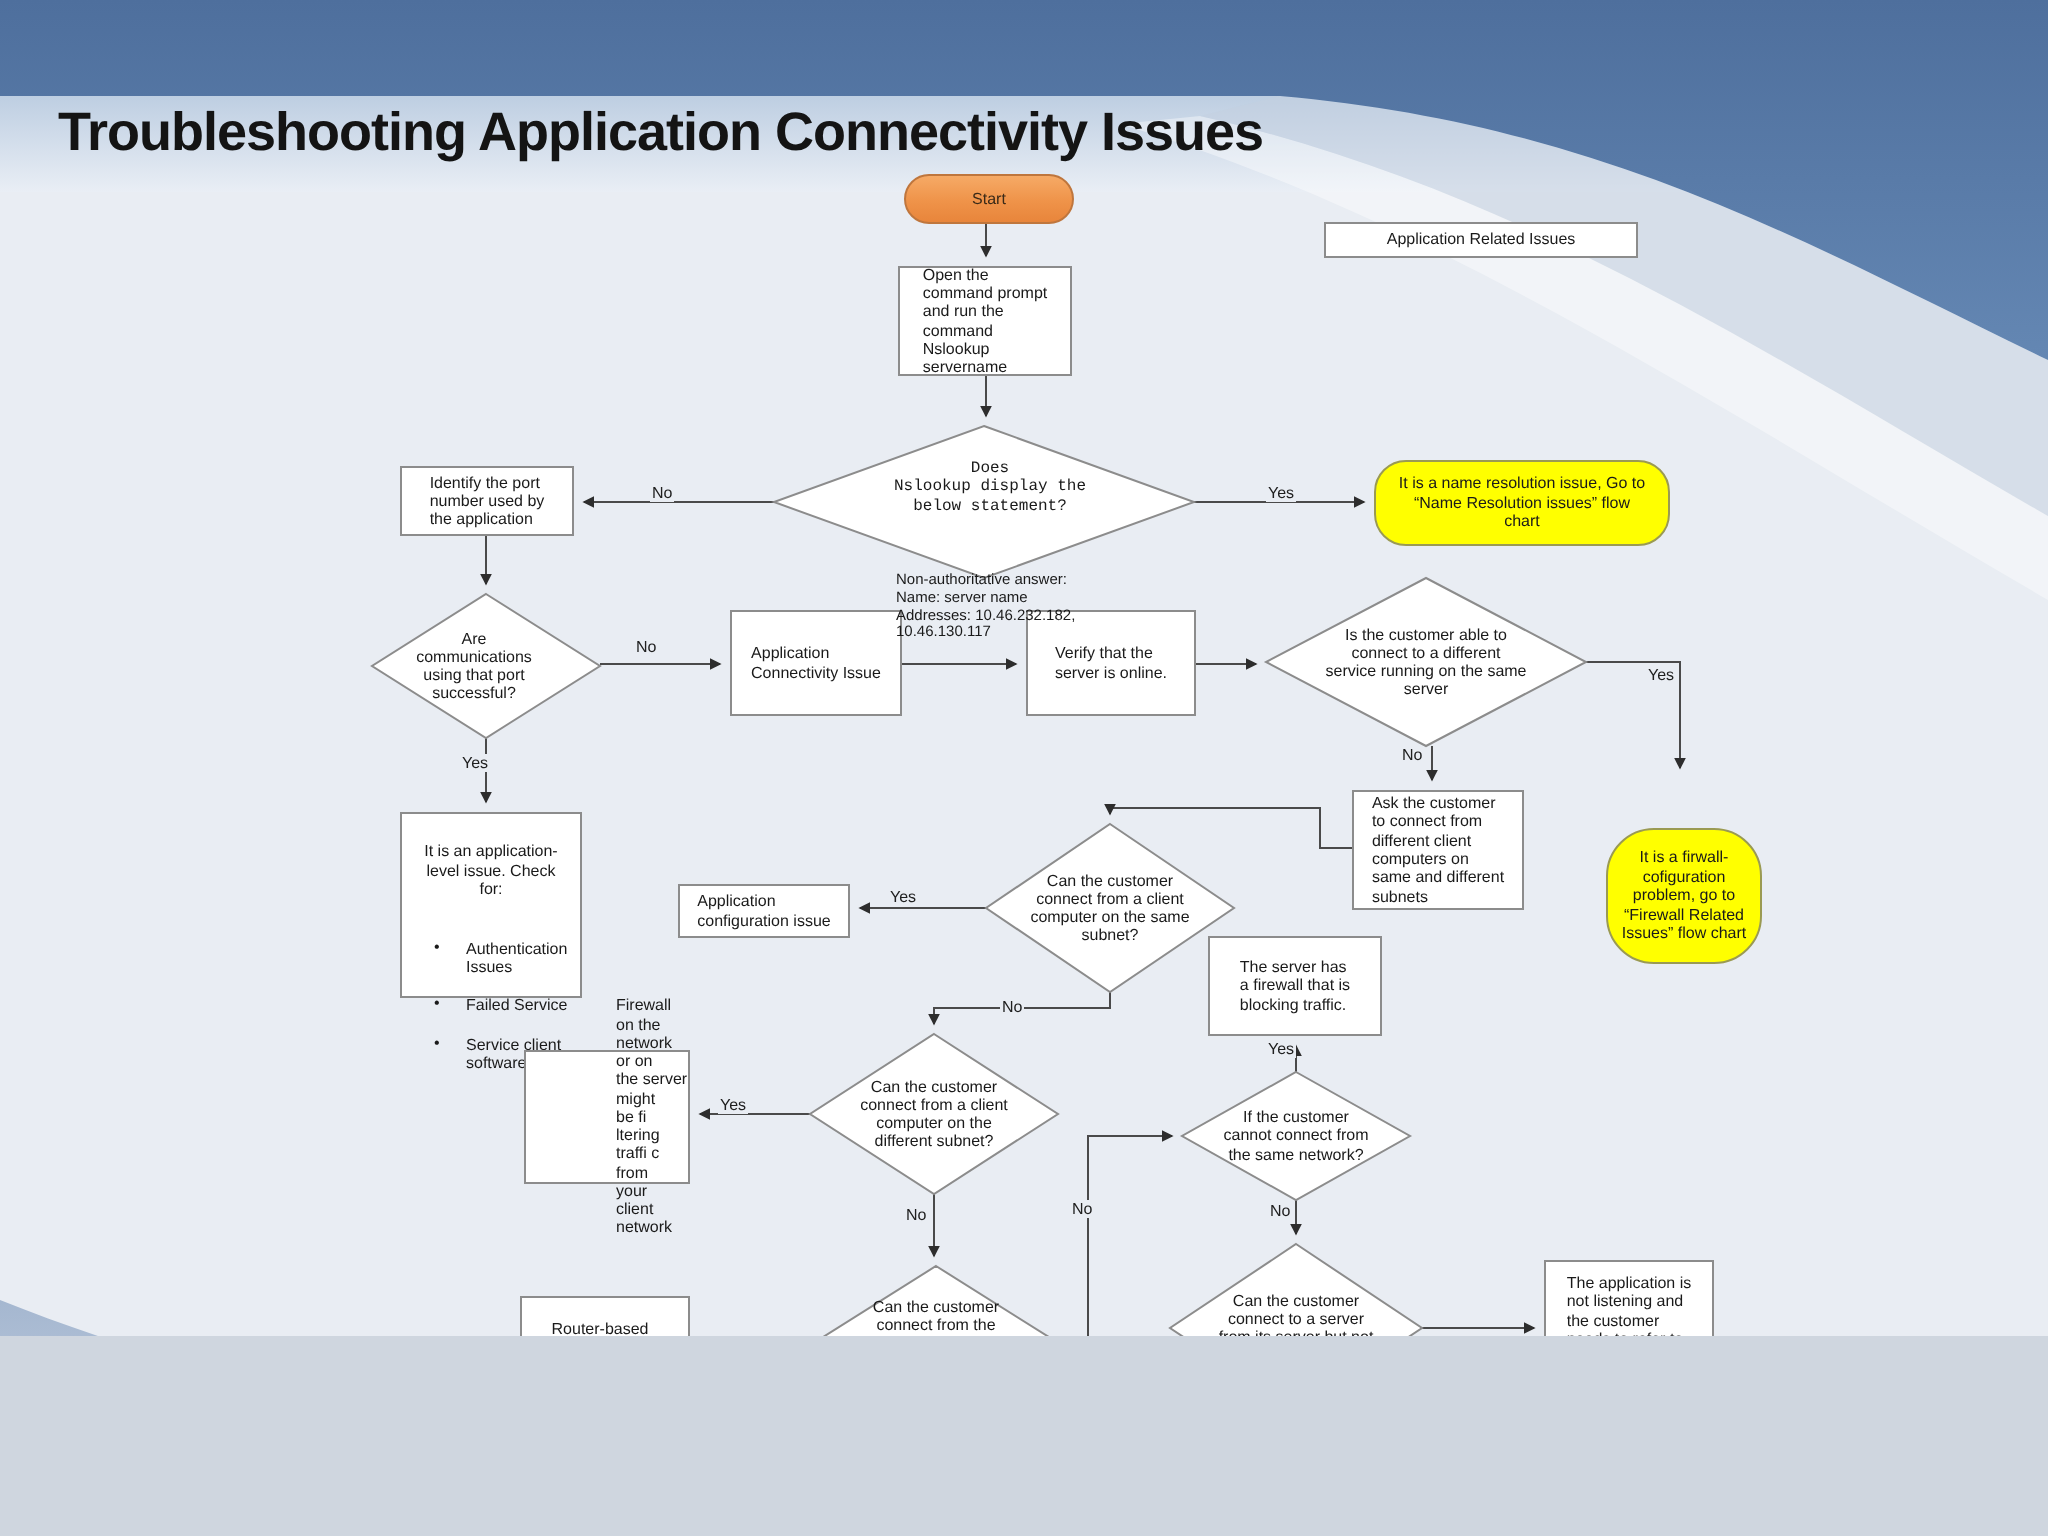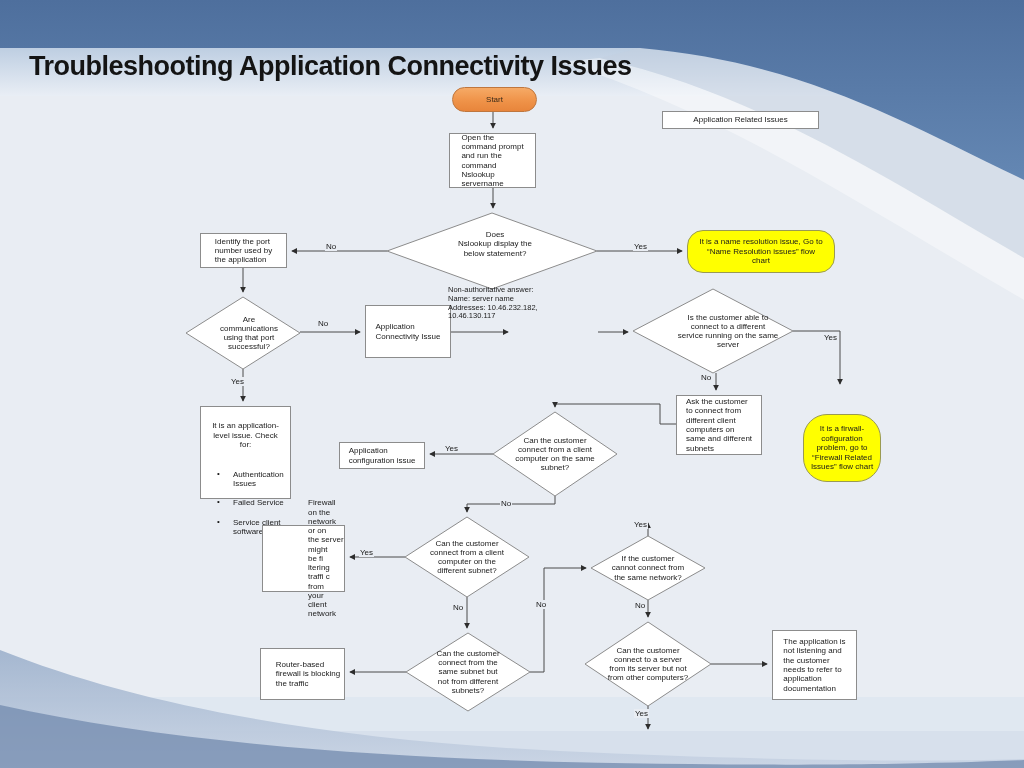--- a/index.html
+++ b/index.html
@@ -1,17 +1,17 @@
 <!DOCTYPE html>
 <html><head>
 <meta charset="utf-8">
 <style>
   html,body{margin:0;padding:0;background:#cfd6df;}
   .slide{
-    position:relative;width:1024px;height:768px;overflow:hidden;
+    position:relative;width:1024px;height:668px;overflow:hidden;
     font-family:"Liberation Sans",sans-serif;background:#fca5a5;
   }
   .bg,.wires{position:absolute;left:0;top:0;}
   .bg{z-index:0;}
   .wires{z-index:1;}
   .slide-title{
     position:absolute;left:29px;top:51px;z-index:2;
     font-size:27px;font-weight:bold;color:#141414;letter-spacing:-0.5px;
   }
   .box,.pill,.note,.dt,.lbl{position:absolute;z-index:2;box-sizing:border-box;color:#1a1a1a;}
@@ -29,21 +29,21 @@
   .note{
     background:#ffff00;border:1px solid #9a9a52;
     display:flex;align-items:center;justify-content:center;
     text-align:center;font-size:8px;line-height:1.18;white-space:pre-line;
   }
   .dt{
     display:flex;align-items:center;justify-content:center;
     text-align:center;font-size:8px;line-height:1.15;white-space:pre-line;
   }
   .dt-multi{display:block;padding-top:3px;}
-  .dt-multi .c{text-align:center;white-space:pre-line;font-size:8px;line-height:1.15;}
+  .dt-multi .c{text-align:center;white-space:pre-line;font-size:8px;line-height:1.15;font-family:Liberation Mono, monospace;}
   .dt-multi .l{text-align:left;white-space:pre-line;font-size:7.5px;line-height:1.18;padding-left:28px;margin-top:19px;}
   .lbl{font-size:8px;background:#e9edf3;padding:0 1px;color:#202020;}
   .listbox{display:block;text-align:center;padding-top:5px;}
   .listbox ul{margin:2px 0 0 0;padding:0;list-style:none;text-align:left;}
   .listbox li{position:relative;padding-left:32px;white-space:pre-line;margin-bottom:1px;}
   .listbox li::before{content:"\2022";position:absolute;left:16px;top:-1px;}
   .leftbox{justify-content:flex-start;text-align:left;padding:2px 4px;}
 </style>
 </head>
 <body>
@@ -137,20 +137,22 @@
 number used by
 the application</div>
 
   <div class="note" style="left:687px;top:230px;width:148px;height:43px;border-radius:16px;">It is a name resolution issue, Go to
 “Name Resolution issues” flow
 chart</div>
 
   <div class="box" style="left:365px;top:305px;width:86px;height:53px;">Application
 Connectivity Issue</div>
 
+  <div class="box" style="left:513px;top:305px;width:85px;height:53px;">Verify that the
+server is online.</div>
 
   <div class="box" style="left:676px;top:395px;width:86px;height:60px;">Ask the customer
 to connect from
 different client
 computers on
 same and different
 subnets</div>
 
   <div class="note" style="left:803px;top:389px;width:78px;height:68px;border-radius:24px;margin-top:25px;">It is a firwall-
 cofiguration
@@ -167,20 +169,23 @@
 Issues</li>
       <li>Failed Service</li>
       <li>Service client
 software</li>
     </ul>
   </div>
 
   <div class="box" style="left:339px;top:442px;width:86px;height:27px;">Application
 configuration issue</div>
 
+  <div class="box" style="left:604px;top:468px;width:87px;height:50px;">The server has
+a firewall that is
+blocking traffic.</div>
 
   <div class="box" style="left:262px;top:525px;width:83px;height:67px;padding-left:45px;">Firewall on the
 network or on
 the server might
 be fi ltering
 traffi c from
 your client
 network</div>
 
   <div class="box" style="left:260px;top:648px;width:85px;height:52px;padding-left:11px;">Router-based
@@ -198,26 +203,26 @@
   <div class="dt dt-multi" style="left:420px;top:218px;width:150px;height:70px;">
     <div class="c">Does
 Nslookup display the
 below statement?</div>
     <div class="l">Non-authoritative answer:
 Name: server name
 Addresses: 10.46.232.182,
 10.46.130.117</div>
   </div>
 
-  <div class="dt" style="left:197px;top:299px;width:104px;height:68px;">Are
+  <div class="dt" style="left:185px;top:299px;width:104px;height:68px;">Are
 communications
 using that port
 successful?</div>
 
-  <div class="dt" style="left:650px;top:291px;width:156px;height:80px;">Is the customer able to
+  <div class="dt" style="left:635px;top:291px;width:156px;height:80px;">Is the customer able to
 connect to a different
 service running on the same
 server</div>
 
   <div class="dt" style="left:498px;top:416px;width:114px;height:76px;">Can the customer
 connect from a client
 computer on the same
 subnet?</div>
 
   <div class="dt" style="left:410px;top:521px;width:114px;height:72px;">Can the customer

